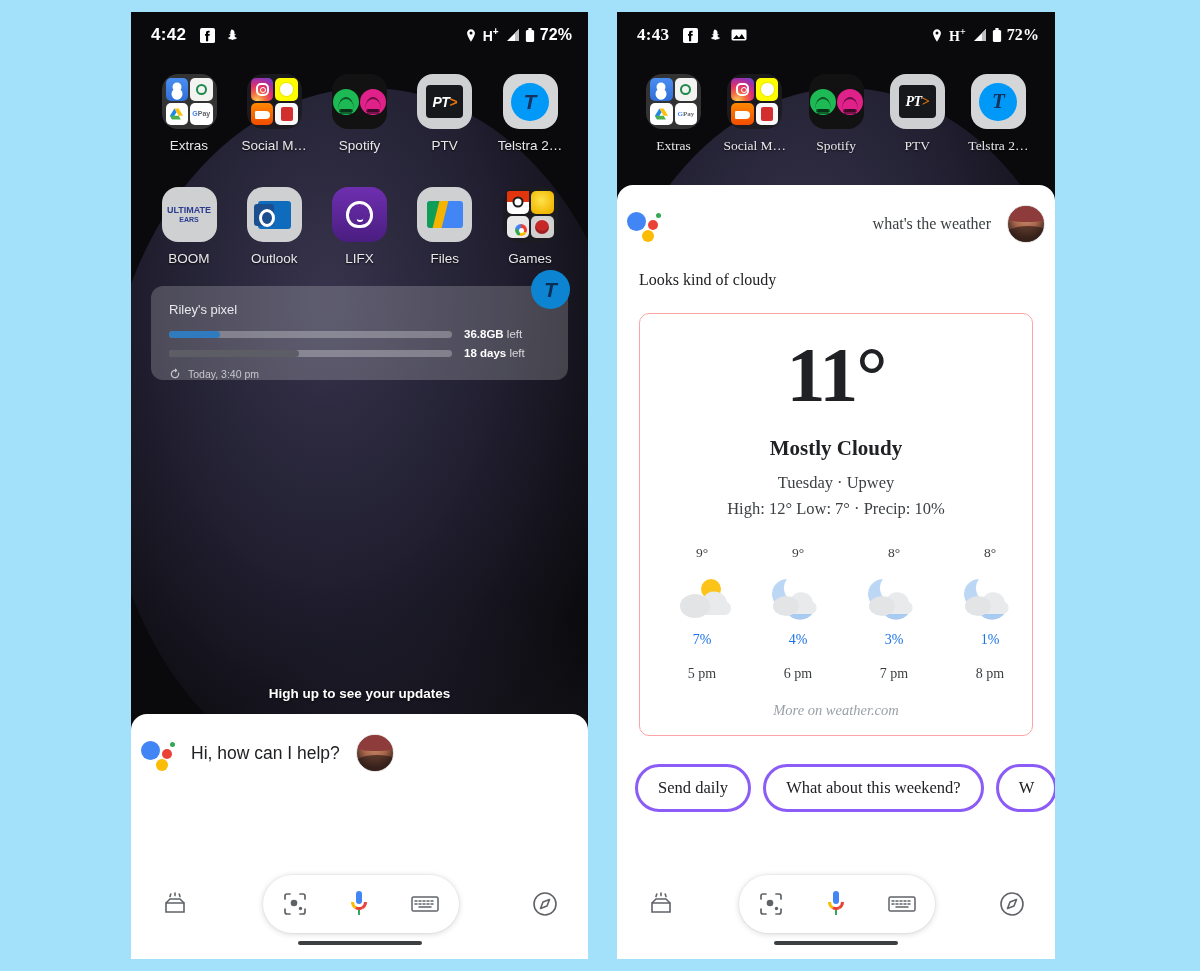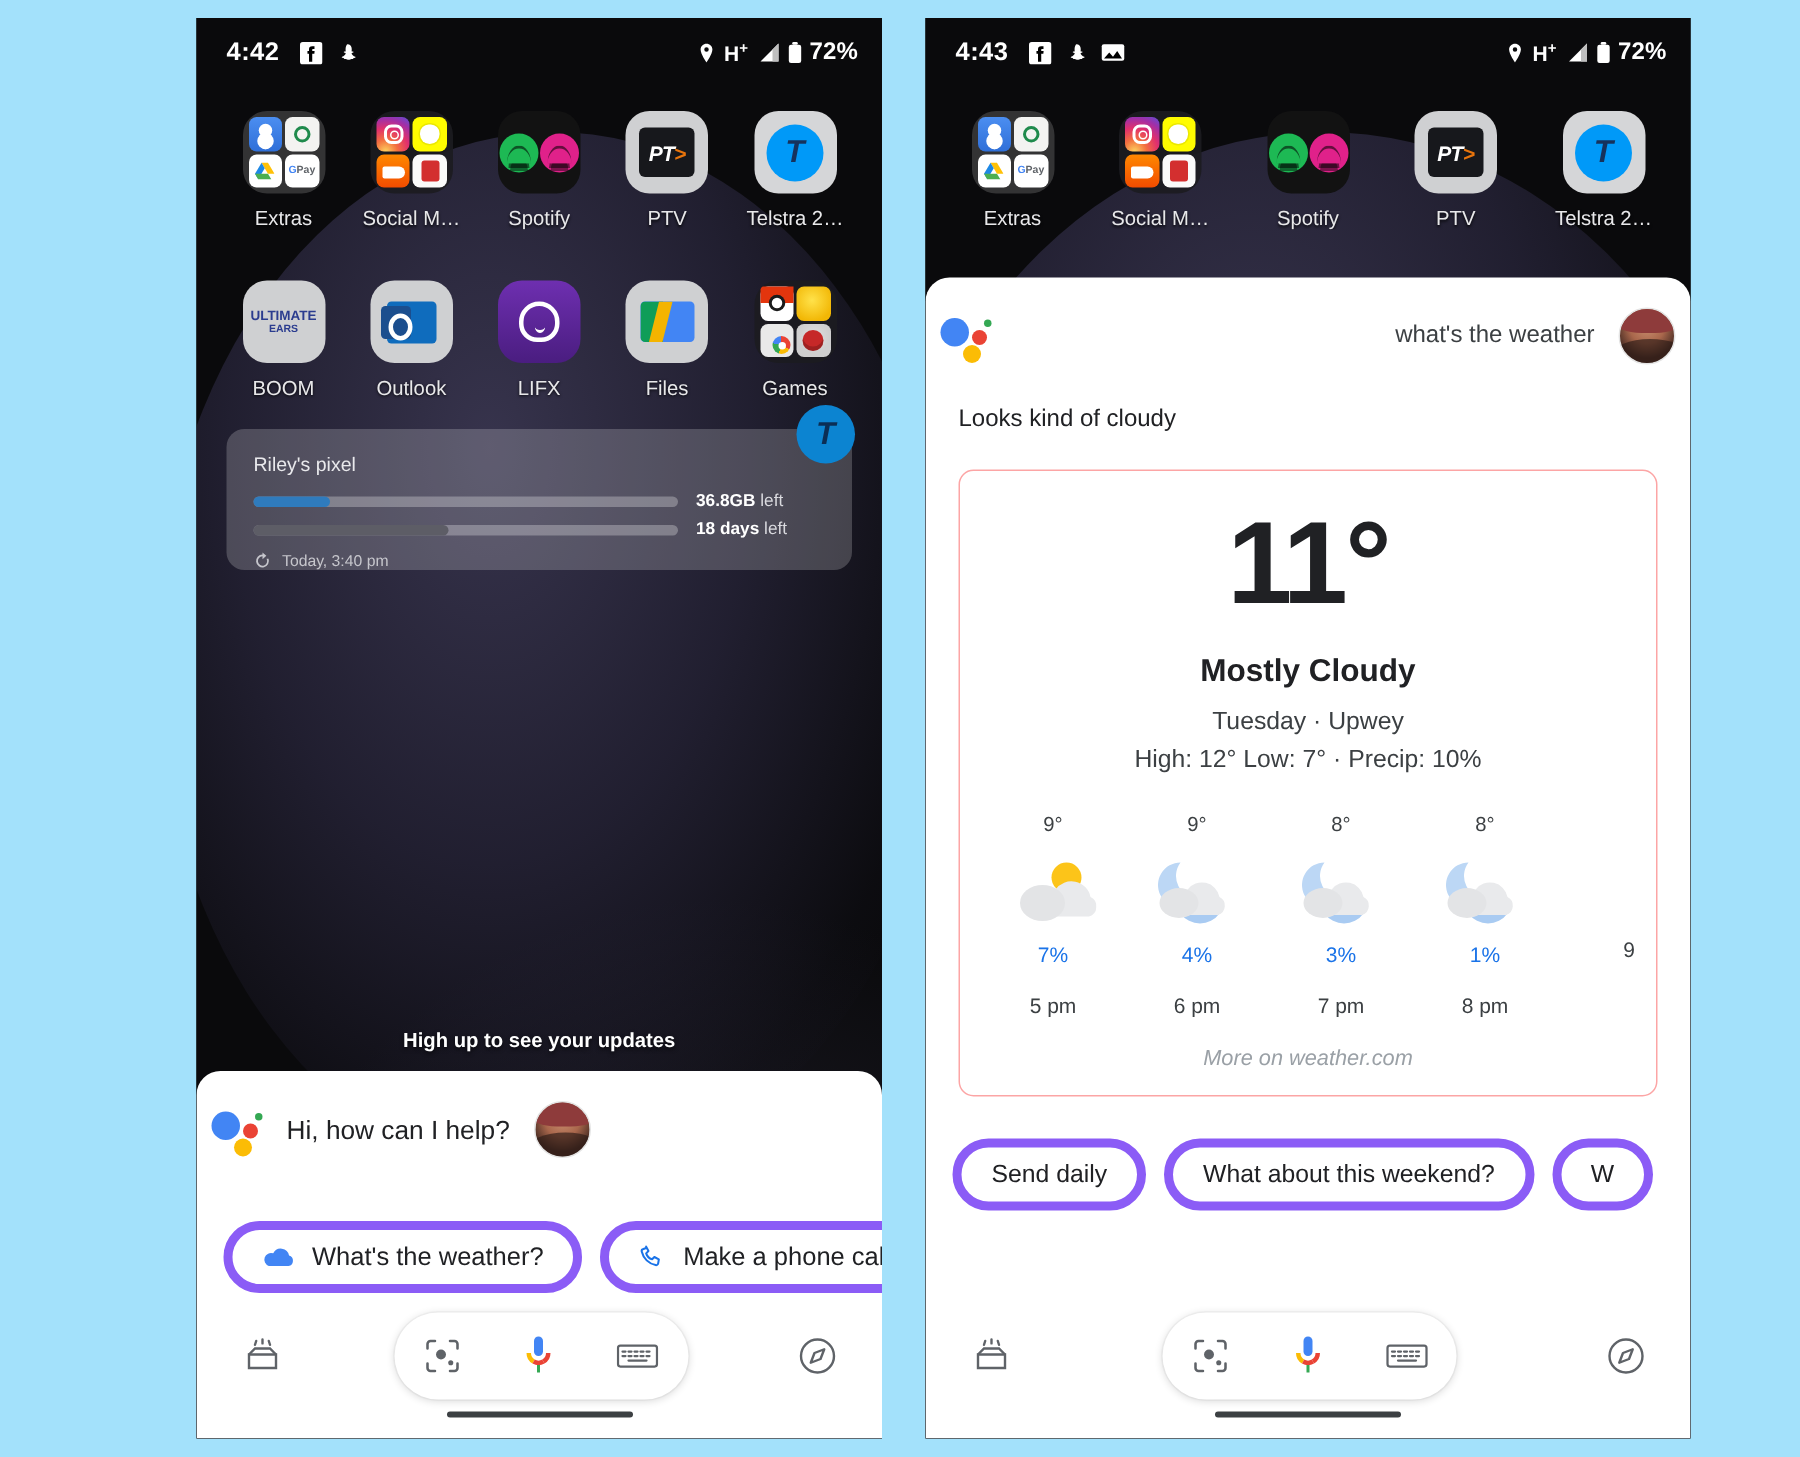--- a/index.html
+++ b/index.html
@@ -11,21 +11,21 @@
   }
   .stage { position: relative; width: 1200px; height: 971px; }
 
   
   .phone {
     position: absolute;
     background: #000;
     overflow: hidden;
   }
   #phone-left  { left: 131px; top: 12px; width: 457px; height: 947px; }
-  #phone-right { left: 617px; top: 12px; width: 510px; height: 947px; }
+  #phone-right { left: 617px; top: 12px; width: 438px; height: 947px; font-family: Liberation Serif, serif; }
 
   
   .wallpaper {
     position: absolute; left: 0; top: 0; right: 0; bottom: 0;
     background:
       radial-gradient(ellipse 120% 80% at 75% 118%, #2b2838 0%, #17161e 45%, #0a0a0c 70%),
       radial-gradient(circle 300px at 48% 52%, #3f3a5c 0%, #322e4b 38%, #211f33 62%, #0d0c12 80%),
       #040405;
   }
   .wallpaper::after {
@@ -202,21 +202,21 @@
     position:relative; overflow:hidden; border:1px solid #e4e4e4;
   }
   .avatar::before { content:""; position:absolute; left:-4px; top:-4px; width:46px; height:20px;
                     background:#8e3b3b; border-radius:50% 50% 40% 40%; }
   .avatar::after { content:""; position:absolute; left:-5px; bottom:-6px; width:50px; height:22px;
                    background:#2b1a16; border-radius:50%; opacity:.65; }
 
   
   .chips { display:flex; gap:12px; padding: 0 18px; }
   .chip {
-    border:6px solid #8b5cf6; border-radius:26px; height:48px;
+    border:3px solid #8b5cf6; border-radius:26px; height:48px;
     display:flex; align-items:center; gap:11px; padding:0 20px;
     font-size:17px; color:#202124; white-space:nowrap; background:#fff;
   }
   .chip.small { font-size:16.5px; }
   #phone-left .chips { margin-top:42px; }
 
   
   .assist-answer { font-size:16px; color:#202124; padding: 28px 22px 0; }
   .wcard {
     margin: 24px 22px 0;
@@ -429,38 +429,20 @@
         <div class="gdots">
           <span class="b1"></span>
             <span class="b2"></span>
             <span class="b3"></span>
             <span class="b4"></span>
         </div>
         <div class="greeting">Hi, how can I help?</div>
         <div class="avatar"></div>
       </div>
 
-      <div class="chips">
-        <div class="chip">
-          <span>
-            <svg width="22" height="15" viewBox="0 0 24 16">
-                <path d="M19.3 6.4A6.1 6.1 0 0 0 7.8 4.8 4.8 4.8 0 0 0 4.6 14h14.3a3.9 3.9 0 0 0 .4-7.6z" fill="#4285f4"></path>
-              </svg>
-          </span>
-          <span>What's the weather?</span>
-        </div>
-        <div class="chip">
-          <span>
-            <svg width="18" height="18" viewBox="0 0 20 20">
-                <path d="M5.3 2.3 7 5.6 5.3 7.3c.6 2 2.4 3.8 4.4 4.4l1.7-1.7 3.3 1.7-.5 3c-.2.9-1 1.5-1.9 1.3A13.3 13.3 0 0 1 2 6c-.2-.9.4-1.7 1.3-1.9l2-.8z" fill="none" stroke="#1a73e8" stroke-width="1.5" stroke-linejoin="round"></path>
-              </svg>
-          </span>
-          <span>Make a phone call</span>
-        </div>
-      </div>
 
       <div class="botbar">
         <span>
           <svg width="28" height="26" viewBox="0 0 28 26">
               <path d="M5 12h18v9H5z" fill="none" stroke="#5f6368" stroke-width="1.6"></path>
               <path d="M5 12l4-4h10l4 4" fill="none" stroke="#5f6368" stroke-width="1.6"></path>
               <path d="M9 5.5 9.8 3M14 4.6V2M19 5.5 18.2 3" stroke="#5f6368" stroke-width="1.6" stroke-linecap="round"></path>
             </svg>
         </span>
         <div class="pill">

